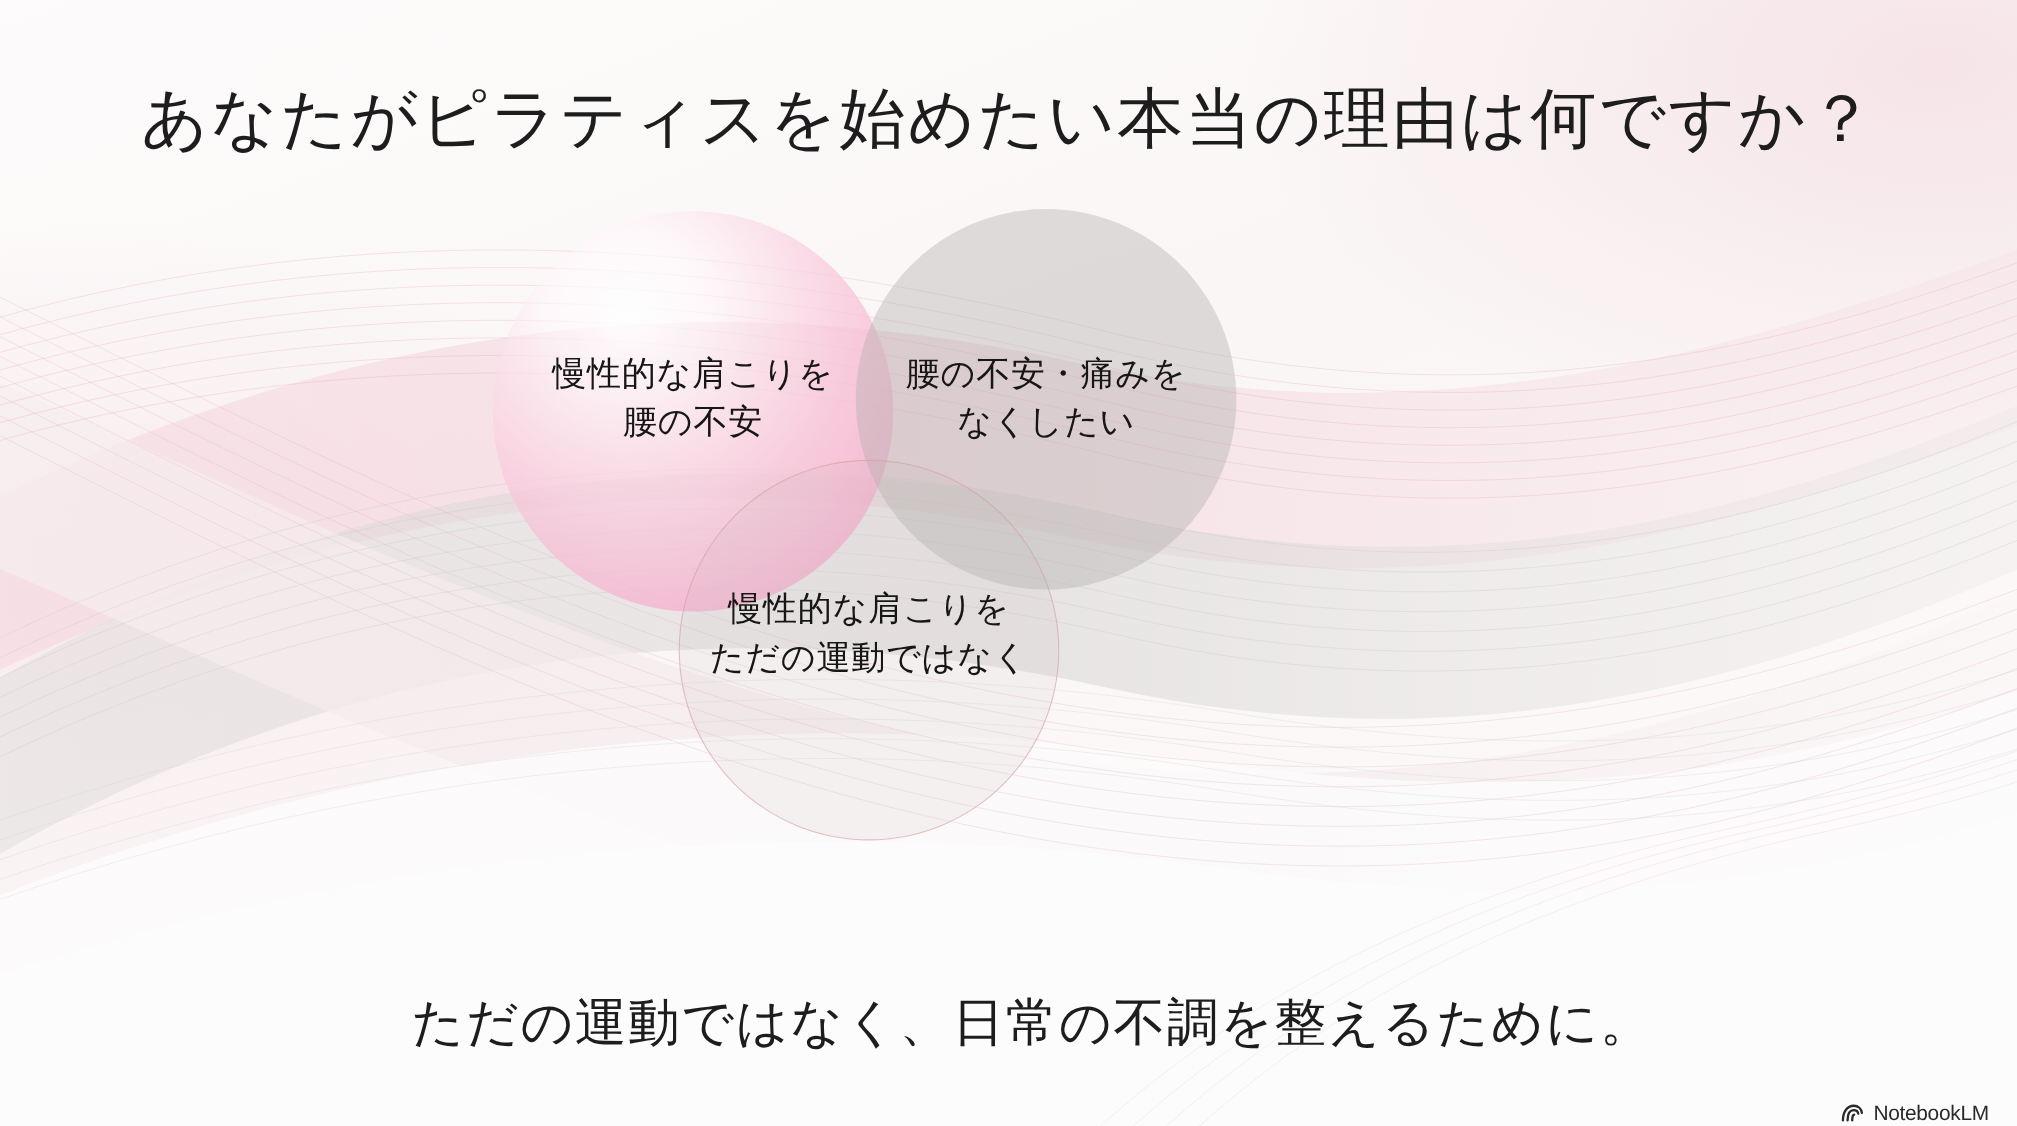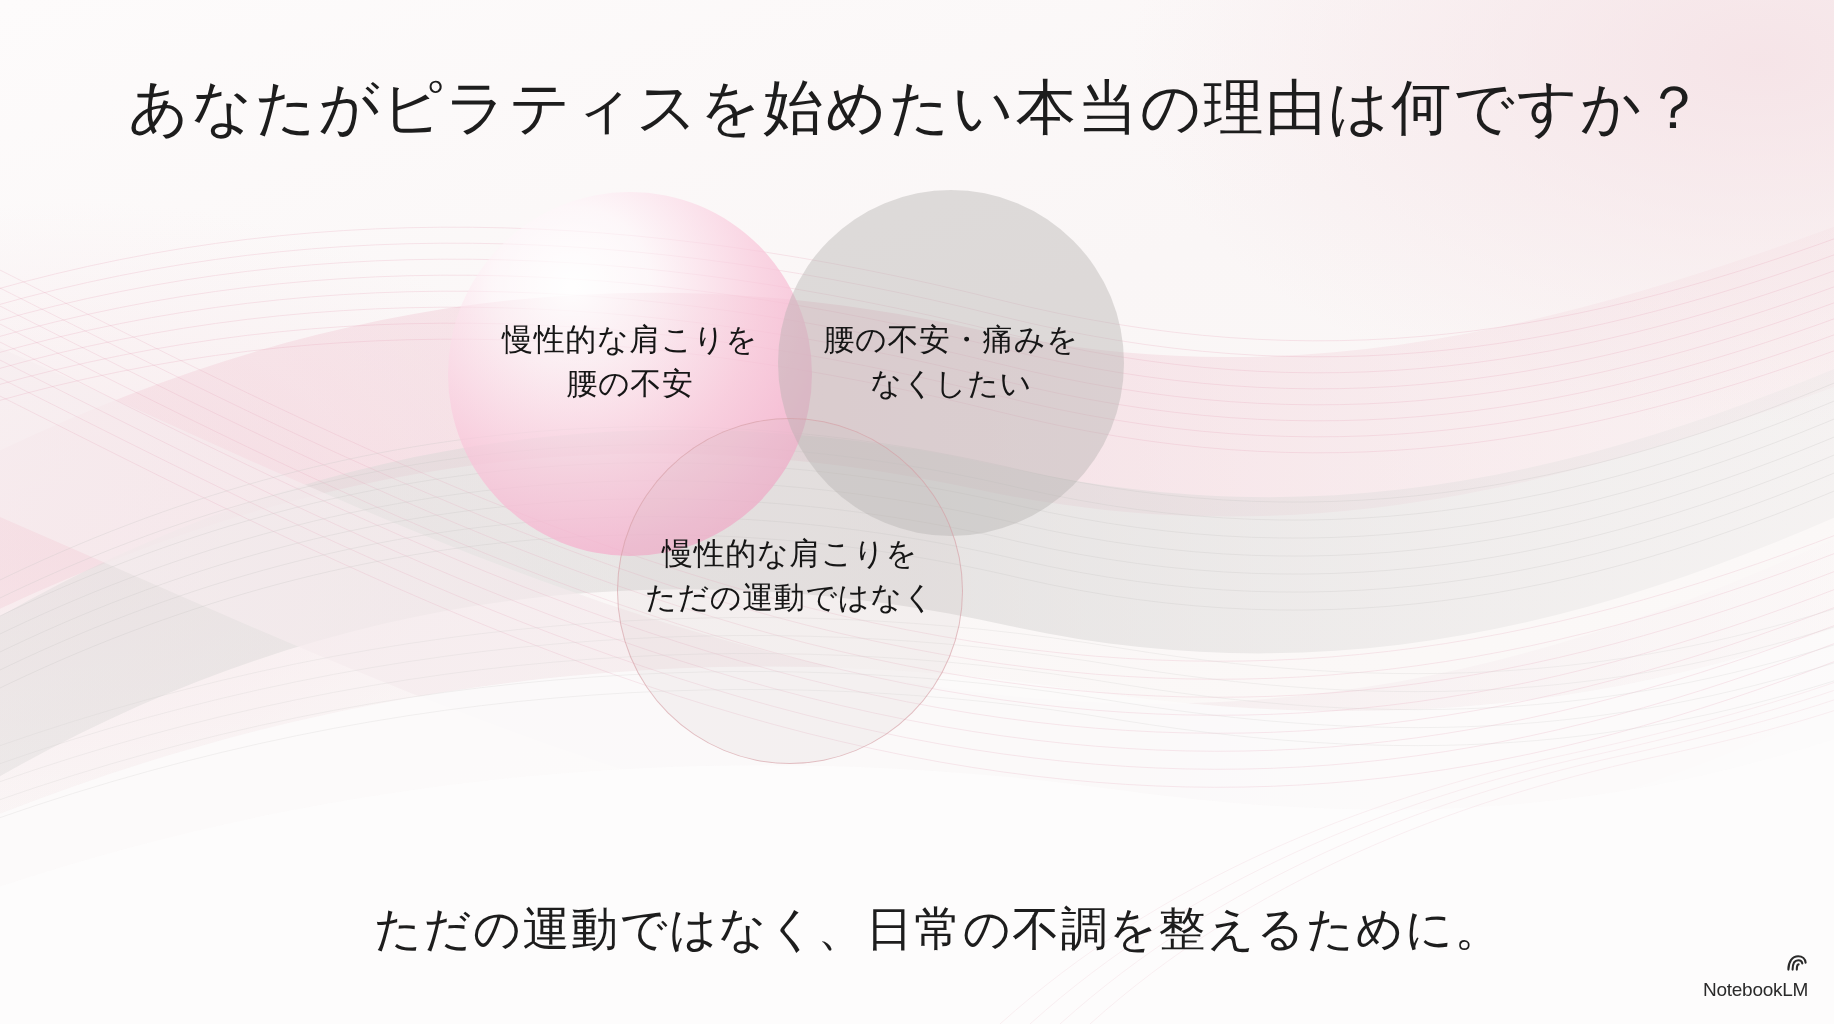--- a/index.html
+++ b/index.html
@@ -114,25 +114,24 @@
     letter-spacing: 0.03em;
     color: #1d1d1d;
     white-space: nowrap;
     margin-left: 43px;
   }
 
   
   .brand {
     position: absolute;
     right: 26px;
-    bottom: 23px;
+    bottom: 0;
     display: flex;
-    align-items: flex-end;
+    align-items: flex-start;
     gap: 8px;
-    flex-direction: column;
   }
   .brand-mark { display: block; }
   .brand-text {
     font-size: 19px;
     letter-spacing: -0.015em;
     color: #2a2a2a;
     font-weight: 400;
   }
 </style>
 </head>

